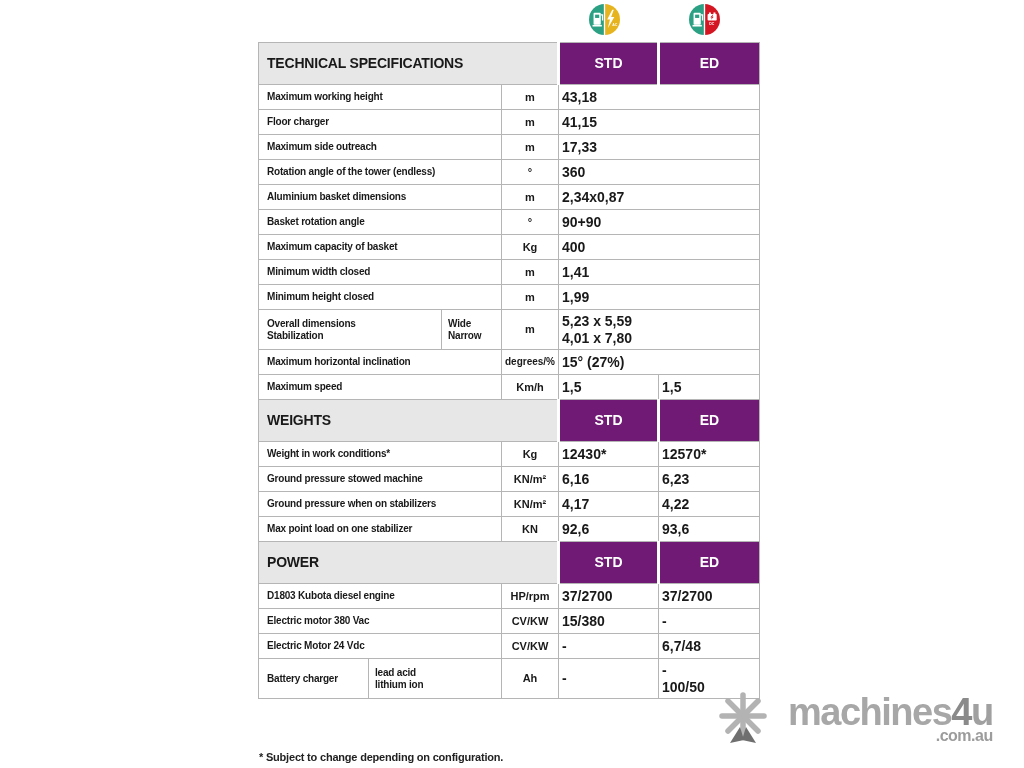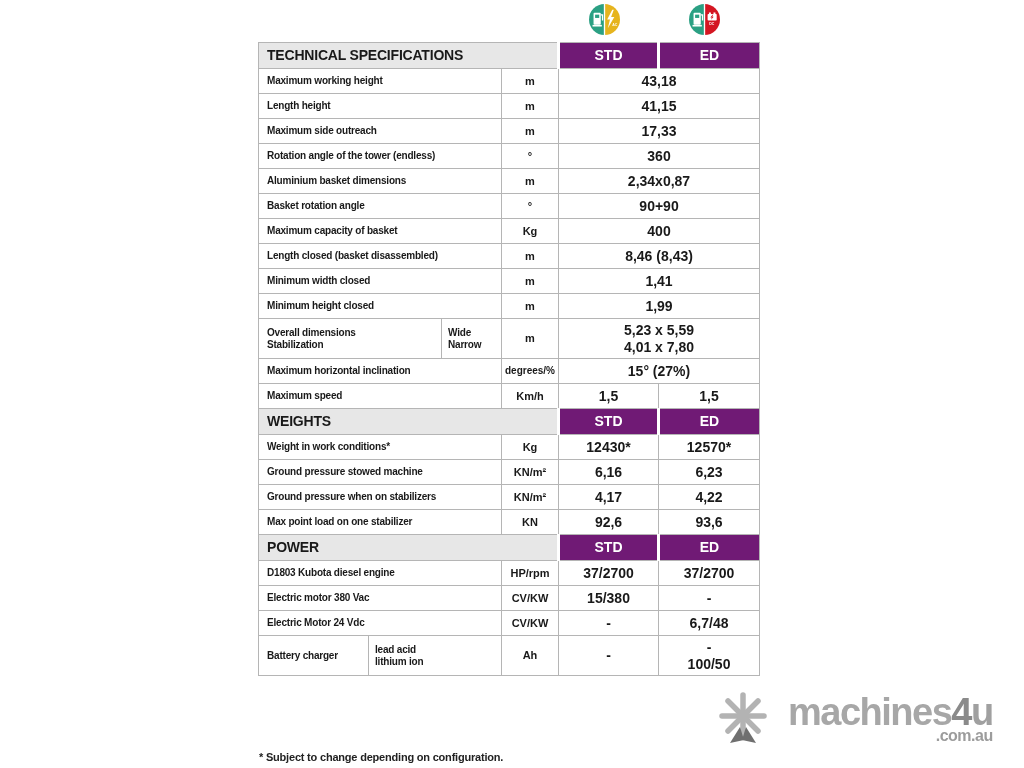--- a/index.html
+++ b/index.html
@@ -10,25 +10,25 @@
   .top-icon{position:absolute;width:31px;height:31px;top:4px;}
   .top-icon svg{display:block;width:100%;height:100%;}
 
   
   .table-wrap{position:absolute;left:258px;top:42px;width:502px;}
   table{border-collapse:collapse;table-layout:fixed;width:501px;}
   td{border:1px solid #b5b5b5;vertical-align:middle;color:#191919;
      padding:2px 3px;white-space:pre-line;line-height:1.18;}
   tr{height:25px;}
   tr.tall{height:40px;}
-  tr.hrow{height:26px;}
+  tr.hrow{height:42px;}
   .lbl{font-weight:700;font-size:10px;text-align:left;padding-left:8px;letter-spacing:-0.2px;}
   .sub{padding-left:6px;}
   .unit{font-weight:700;font-size:11px;text-align:center;white-space:nowrap;padding:0 1px;}
-  .val{font-weight:700;font-size:14px;text-align:center;}
+  .val{font-weight:700;font-size:14px;}
   .sec{background:#e7e7e7;font-weight:700;font-size:14px;text-align:left;
        padding-left:8px;letter-spacing:-0.2px;}
   .rh{background:#701a75;color:#ffffff;font-weight:700;font-size:14px;
       text-align:center;border-left:3px solid #ffffff;}
 
   
   .footnote{position:absolute;left:259px;top:751px;font-size:11px;
             font-weight:700;color:#222222;letter-spacing:-0.2px;}
 
   
@@ -91,21 +91,21 @@
           <td class="sec" colspan="4">TECHNICAL SPECIFICATIONS</td>
           <td class="rh">STD</td>
           <td class="rh">ED</td>
         </tr>
         <tr>
           <td class="lbl" colspan="3">Maximum working height</td>
           <td class="unit">m</td>
           <td class="val" colspan="2">43,18</td>
         </tr>
         <tr>
-          <td class="lbl" colspan="3">Length height</td>
+          <td class="lbl" colspan="3">Floor charger</td>
           <td class="unit">m</td>
           <td class="val" colspan="2">41,15</td>
         </tr>
         <tr>
           <td class="lbl" colspan="3">Maximum side outreach</td>
           <td class="unit">m</td>
           <td class="val" colspan="2">17,33</td>
         </tr>
         <tr>
           <td class="lbl" colspan="3">Rotation angle of the tower (endless)</td>
@@ -119,25 +119,20 @@
         </tr>
         <tr>
           <td class="lbl" colspan="3">Basket rotation angle</td>
           <td class="unit">°</td>
           <td class="val" colspan="2">90+90</td>
         </tr>
         <tr>
           <td class="lbl" colspan="3">Maximum capacity of basket</td>
           <td class="unit">Kg</td>
           <td class="val" colspan="2">400</td>
-        </tr>
-        <tr>
-          <td class="lbl" colspan="3">Length closed (basket disassembled)</td>
-          <td class="unit">m</td>
-          <td class="val" colspan="2">8,46 (8,43)</td>
         </tr>
         <tr>
           <td class="lbl" colspan="3">Minimum width closed</td>
           <td class="unit">m</td>
           <td class="val" colspan="2">1,41</td>
         </tr>
         <tr>
           <td class="lbl" colspan="3">Minimum height closed</td>
           <td class="unit">m</td>
           <td class="val" colspan="2">1,99</td>

